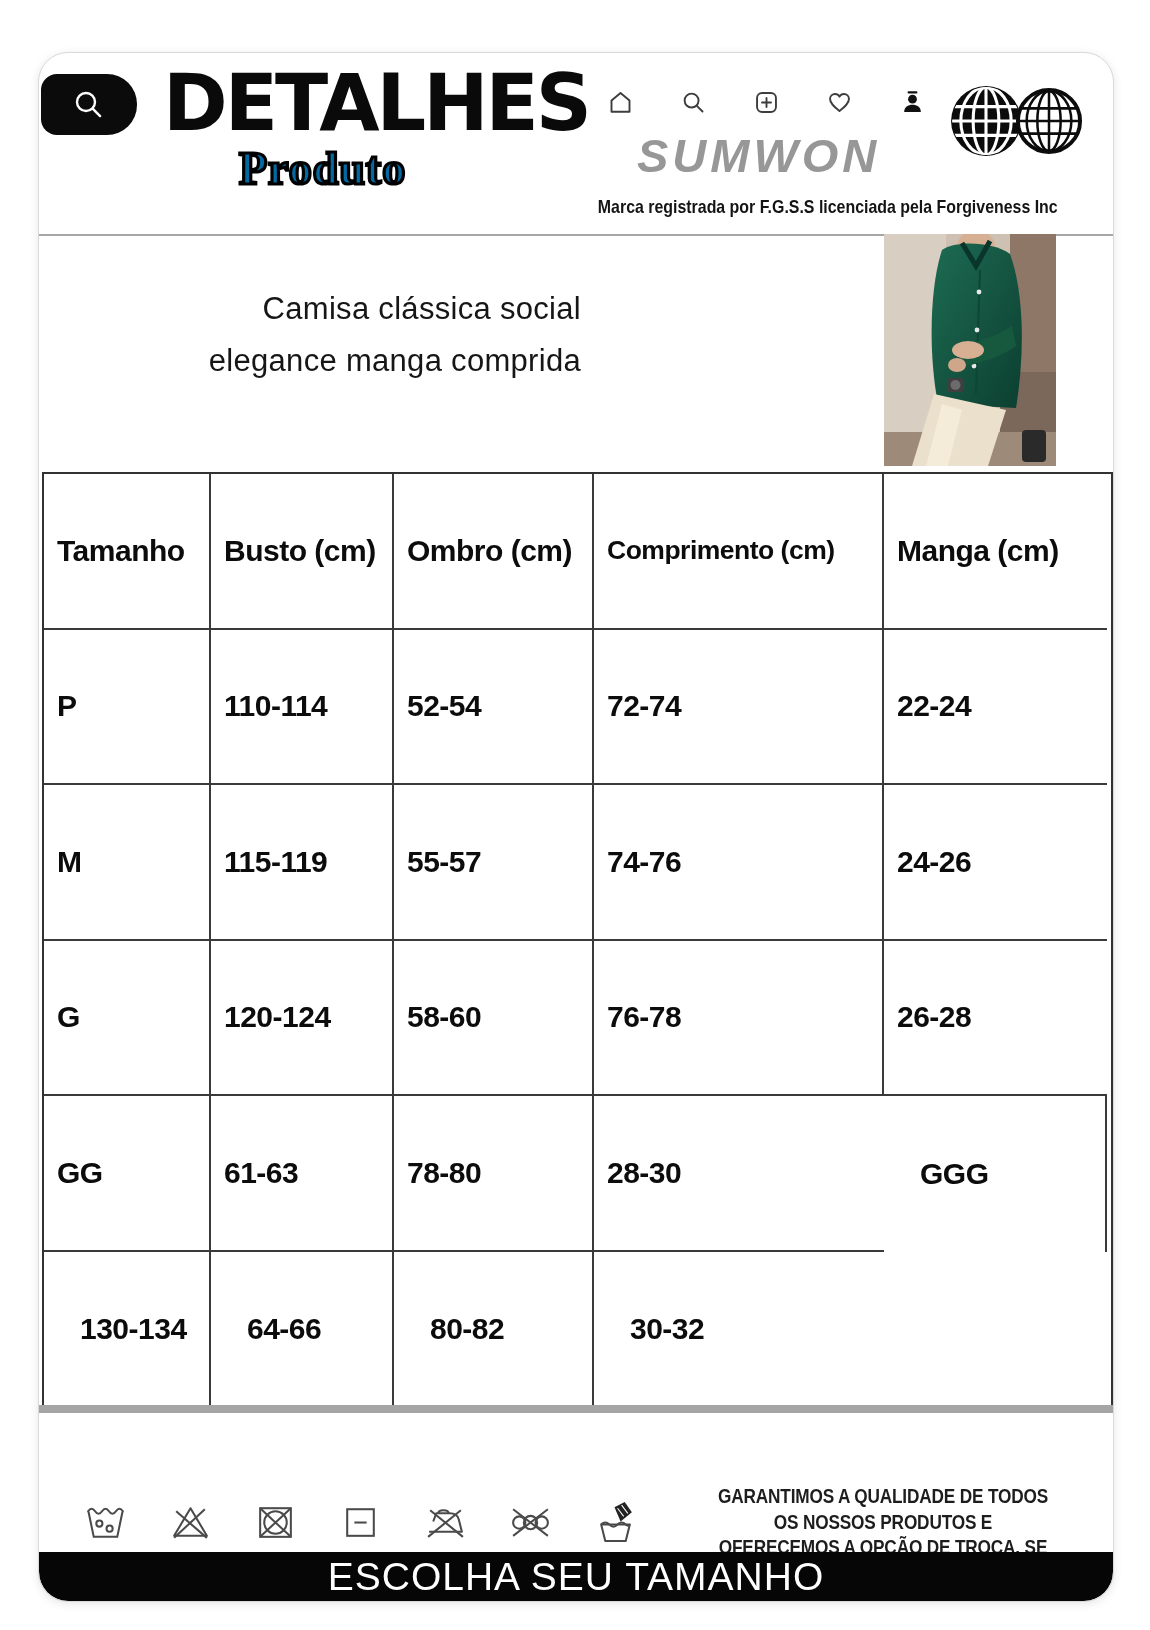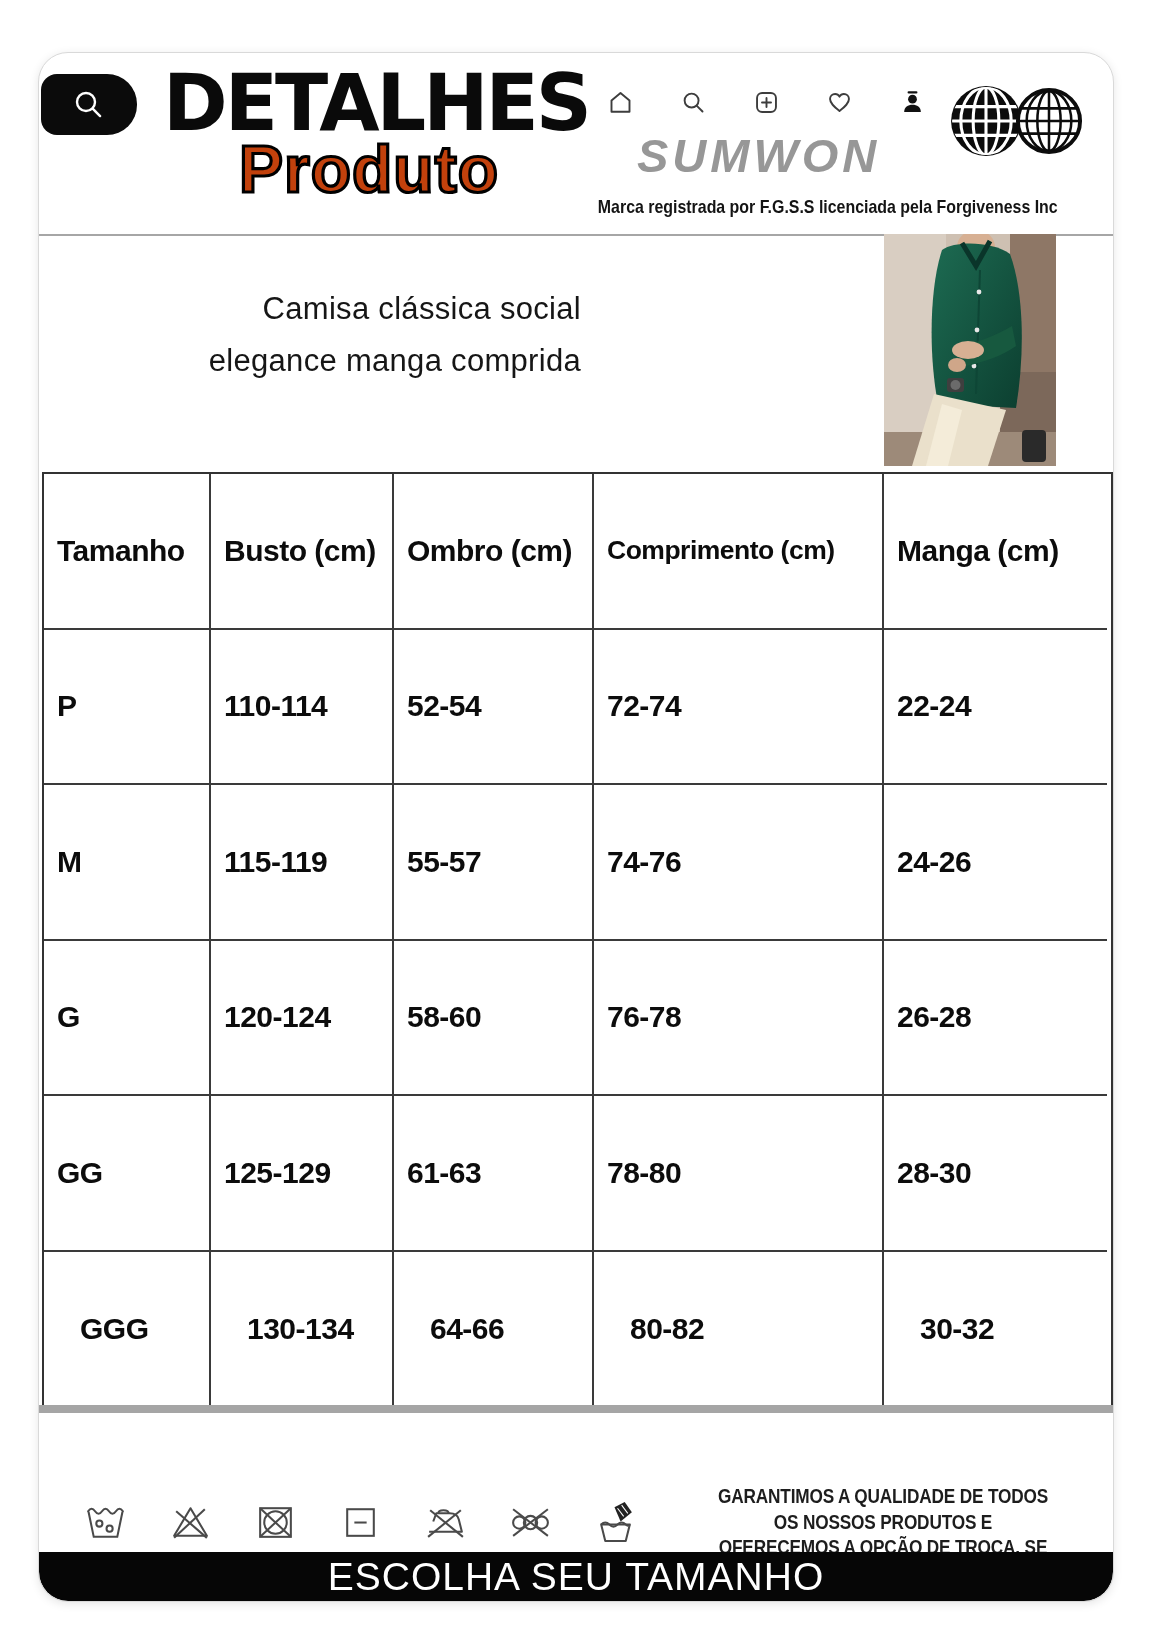--- a/index.html
+++ b/index.html
@@ -4,22 +4,22 @@
 <style>
   html,body{margin:0;padding:0;background:#ffffff;}
   body{width:1150px;height:1630px;position:relative;font-family:"Liberation Sans",sans-serif;overflow:hidden;}
   .card{position:absolute;left:38px;top:52px;width:1074px;height:1548px;background:#fff;
         border:1px solid #d9d9d9;border-radius:30px;box-shadow:0 2px 10px rgba(0,0,0,.10);overflow:hidden;}
   
   .search-pill{position:absolute;left:2px;top:21px;width:96px;height:61px;background:#0b0b0b;
         border-radius:16px 30px 30px 16px;display:flex;align-items:center;justify-content:center;cursor:pointer;}
   .logo-detalhes{position:absolute;left:124px;top:10px;font-family:"DejaVu Sans",sans-serif;
         font-weight:800;font-size:78px;line-height:80px;letter-spacing:-3px;color:#0a0a0a;}
-  .logo-produto{position:absolute;left:200px;top:84px;font-family:Liberation Sans, sans-serif;
-        font-weight:700;font-size:66px;line-height:64px;letter-spacing:1px;color:#c2410c;
+  .logo-produto{position:absolute;left:200px;top:84px;font-family:Liberation Serif, serif;
+        font-weight:700;font-size:46px;line-height:64px;letter-spacing:1px;color:#0369a1;
         -webkit-text-stroke:3.2px #000;}
   .nav-icons{position:absolute;left:568px;top:36px;display:flex;gap:46px;}
   .nav-icons span{width:27px;height:27px;display:inline-block;cursor:pointer;}
   .nav-icons svg{width:100%;height:100%;}
   .globes{position:absolute;left:910px;top:29px;width:140px;height:80px;}
   .globe1{position:absolute;left:0;top:2px;width:74px;height:74px;}
   .globe2{position:absolute;left:66px;top:5px;width:68px;height:68px;}
   .brand{position:absolute;left:598px;top:74px;font-weight:700;font-style:italic;font-size:47px;
         line-height:58px;letter-spacing:4px;color:#979797;}
   .trademark{position:absolute;right:55px;top:143px;font-size:18.5px;font-weight:700;color:#141414;
@@ -201,21 +201,20 @@
     <div class="cell td">74-76</div>
     <div class="cell td lc">24-26</div>
 
     <div class="cell td">G</div>
     <div class="cell td">120-124</div>
     <div class="cell td">58-60</div>
     <div class="cell td">76-78</div>
     <div class="cell td lc">26-28</div>
 
     <div class="cell td">GG</div>
-    <div class="cell td">125-129</div>
     <div class="cell td">61-63</div>
     <div class="cell td">78-80</div>
     <div class="cell td lc">28-30</div>
 
     <div class="cell td lr">GGG</div>
     <div class="cell td lr">130-134</div>
     <div class="cell td lr">64-66</div>
     <div class="cell td lr">80-82</div>
     <div class="cell td lr lc">30-32</div>
   </div>

